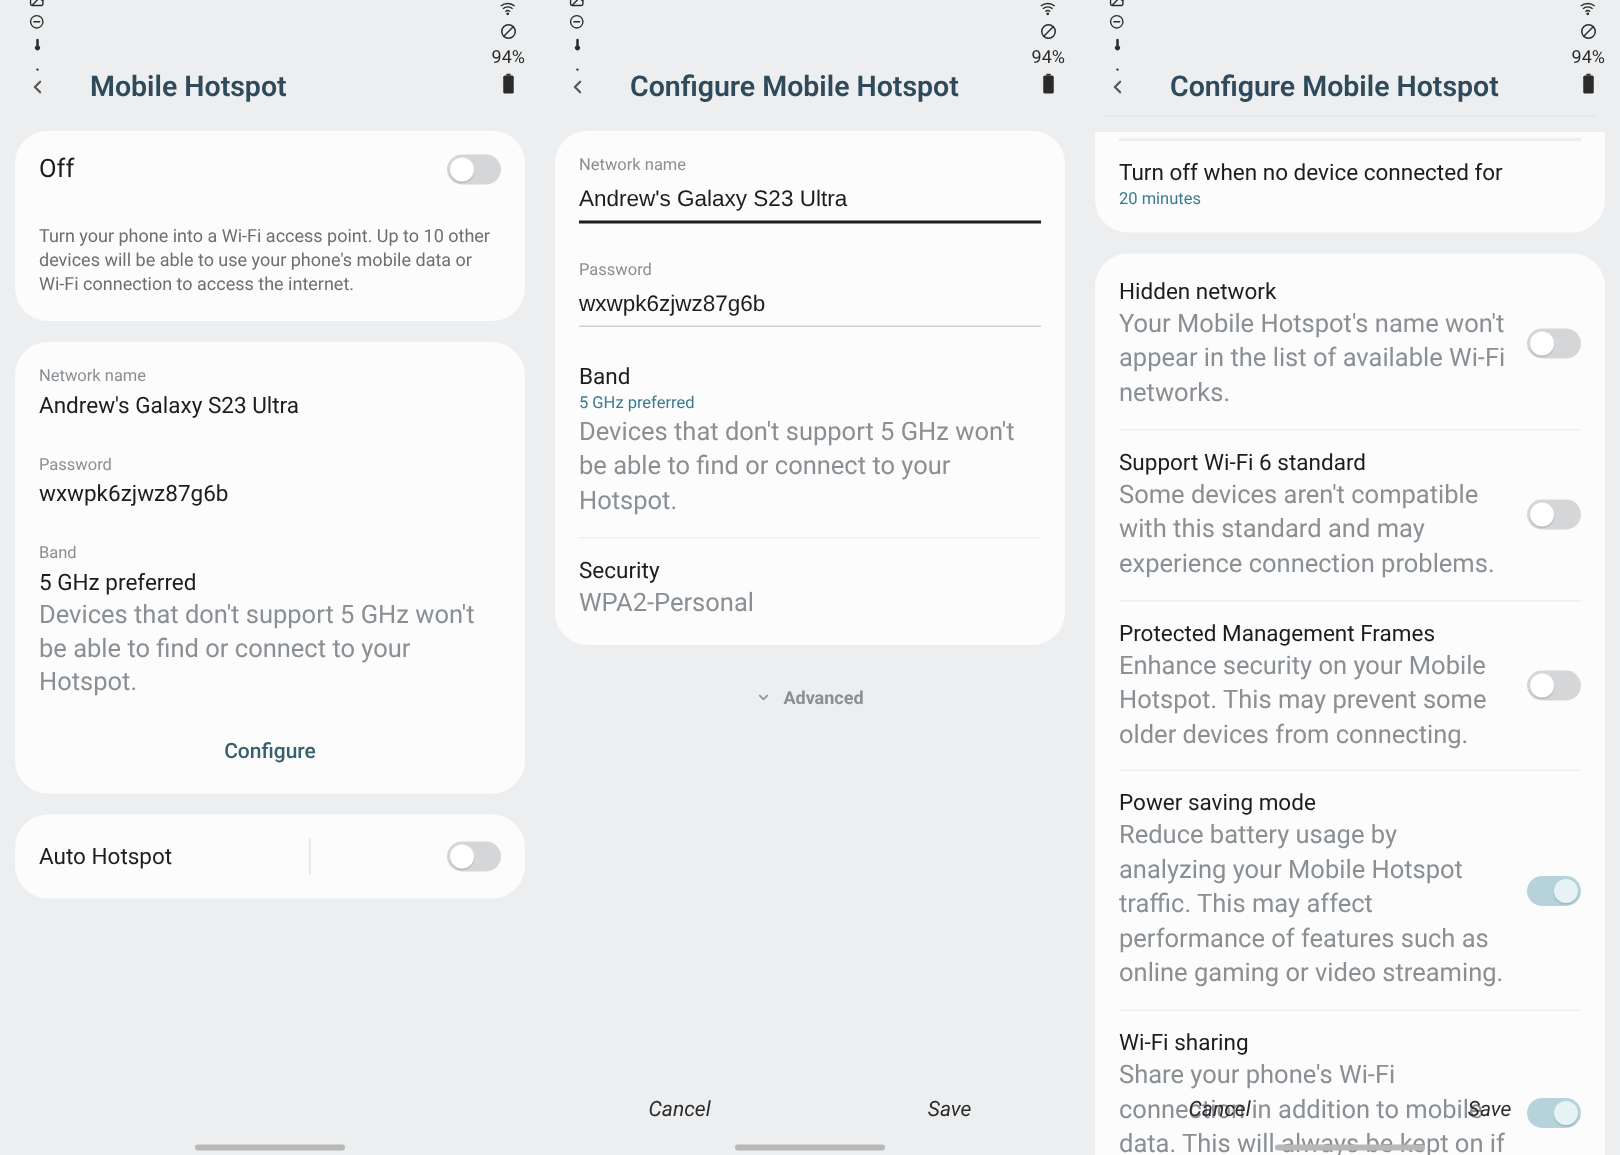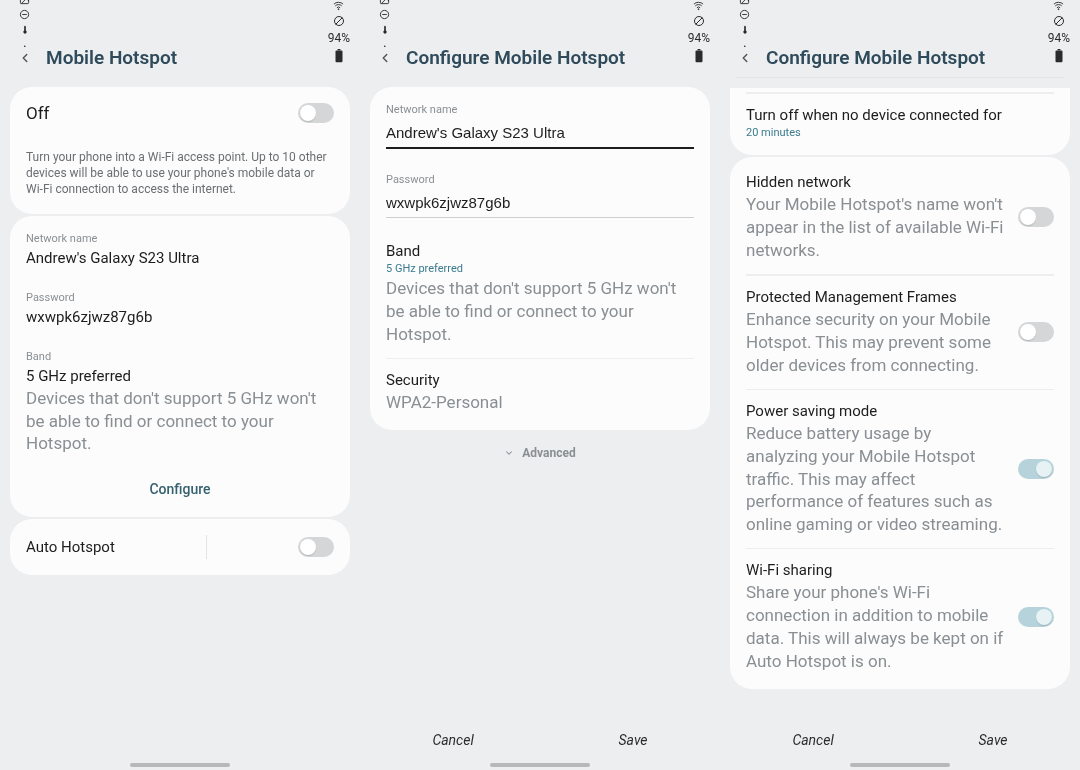--- a/index.html
+++ b/index.html
@@ -28,36 +28,36 @@
     padding: 0 10px;
     font-size: 12px;
     color: #2b2b2b;
   }
   .statusbar .left, .statusbar .right { display: flex; align-items: center; gap: 4px; flex-direction: column; }
   .sicon { display: inline-flex; align-items: center; justify-content: center; font-size: 12px; }
   
   .header {
     display: flex;
     align-items: center;
-    gap: 14px;
+    gap: 28px;
     padding: 16px 18px 18px 18px;
   }
   .back { width: 14px; height: 14px; color: #555; cursor: pointer; }
   .page-title {
     font-size: 19px;
     font-weight: 600;
     color: #2f4a5a;
   }
   
   .scroll { flex: 1 1 auto; overflow: hidden; padding: 0 10px; }
   .card {
     background: #fcfcfc;
     border-radius: 22px;
     padding: 4px 0;
-    margin-bottom: 2px;
+    margin-bottom: 14px;
   }
   .item {
     padding: 12px 16px;
   }
   .sep { border-top: 1px solid #eee; margin: 0 16px; }
   .label-sm {
     font-size: 11px;
     color: #8a8f93;
     margin-bottom: 4px;
   }
@@ -473,20 +473,27 @@
 
     <div class="card">
       <div class="item row">
         <div class="rowtext">
           <div class="val">Hidden network</div>
           <div class="helper">Your Mobile Hotspot's name won't appear in the list of available Wi-Fi networks.</div>
         </div>
         <div class="toggle"></div>
       </div>
       <div class="sep"></div>
+      <div class="item row">
+        <div class="rowtext">
+          <div class="val">Support Wi-Fi 6 standard</div>
+          <div class="helper">Some devices aren't compatible with this standard and may experience connection problems.</div>
+        </div>
+        <div class="toggle"></div>
+      </div>
       <div class="sep"></div>
       <div class="item row">
         <div class="rowtext">
           <div class="val">Protected Management Frames</div>
           <div class="helper">Enhance security on your Mobile Hotspot. This may prevent some older devices from connecting.</div>
         </div>
         <div class="toggle"></div>
       </div>
       <div class="sep"></div>
       <div class="item row">

